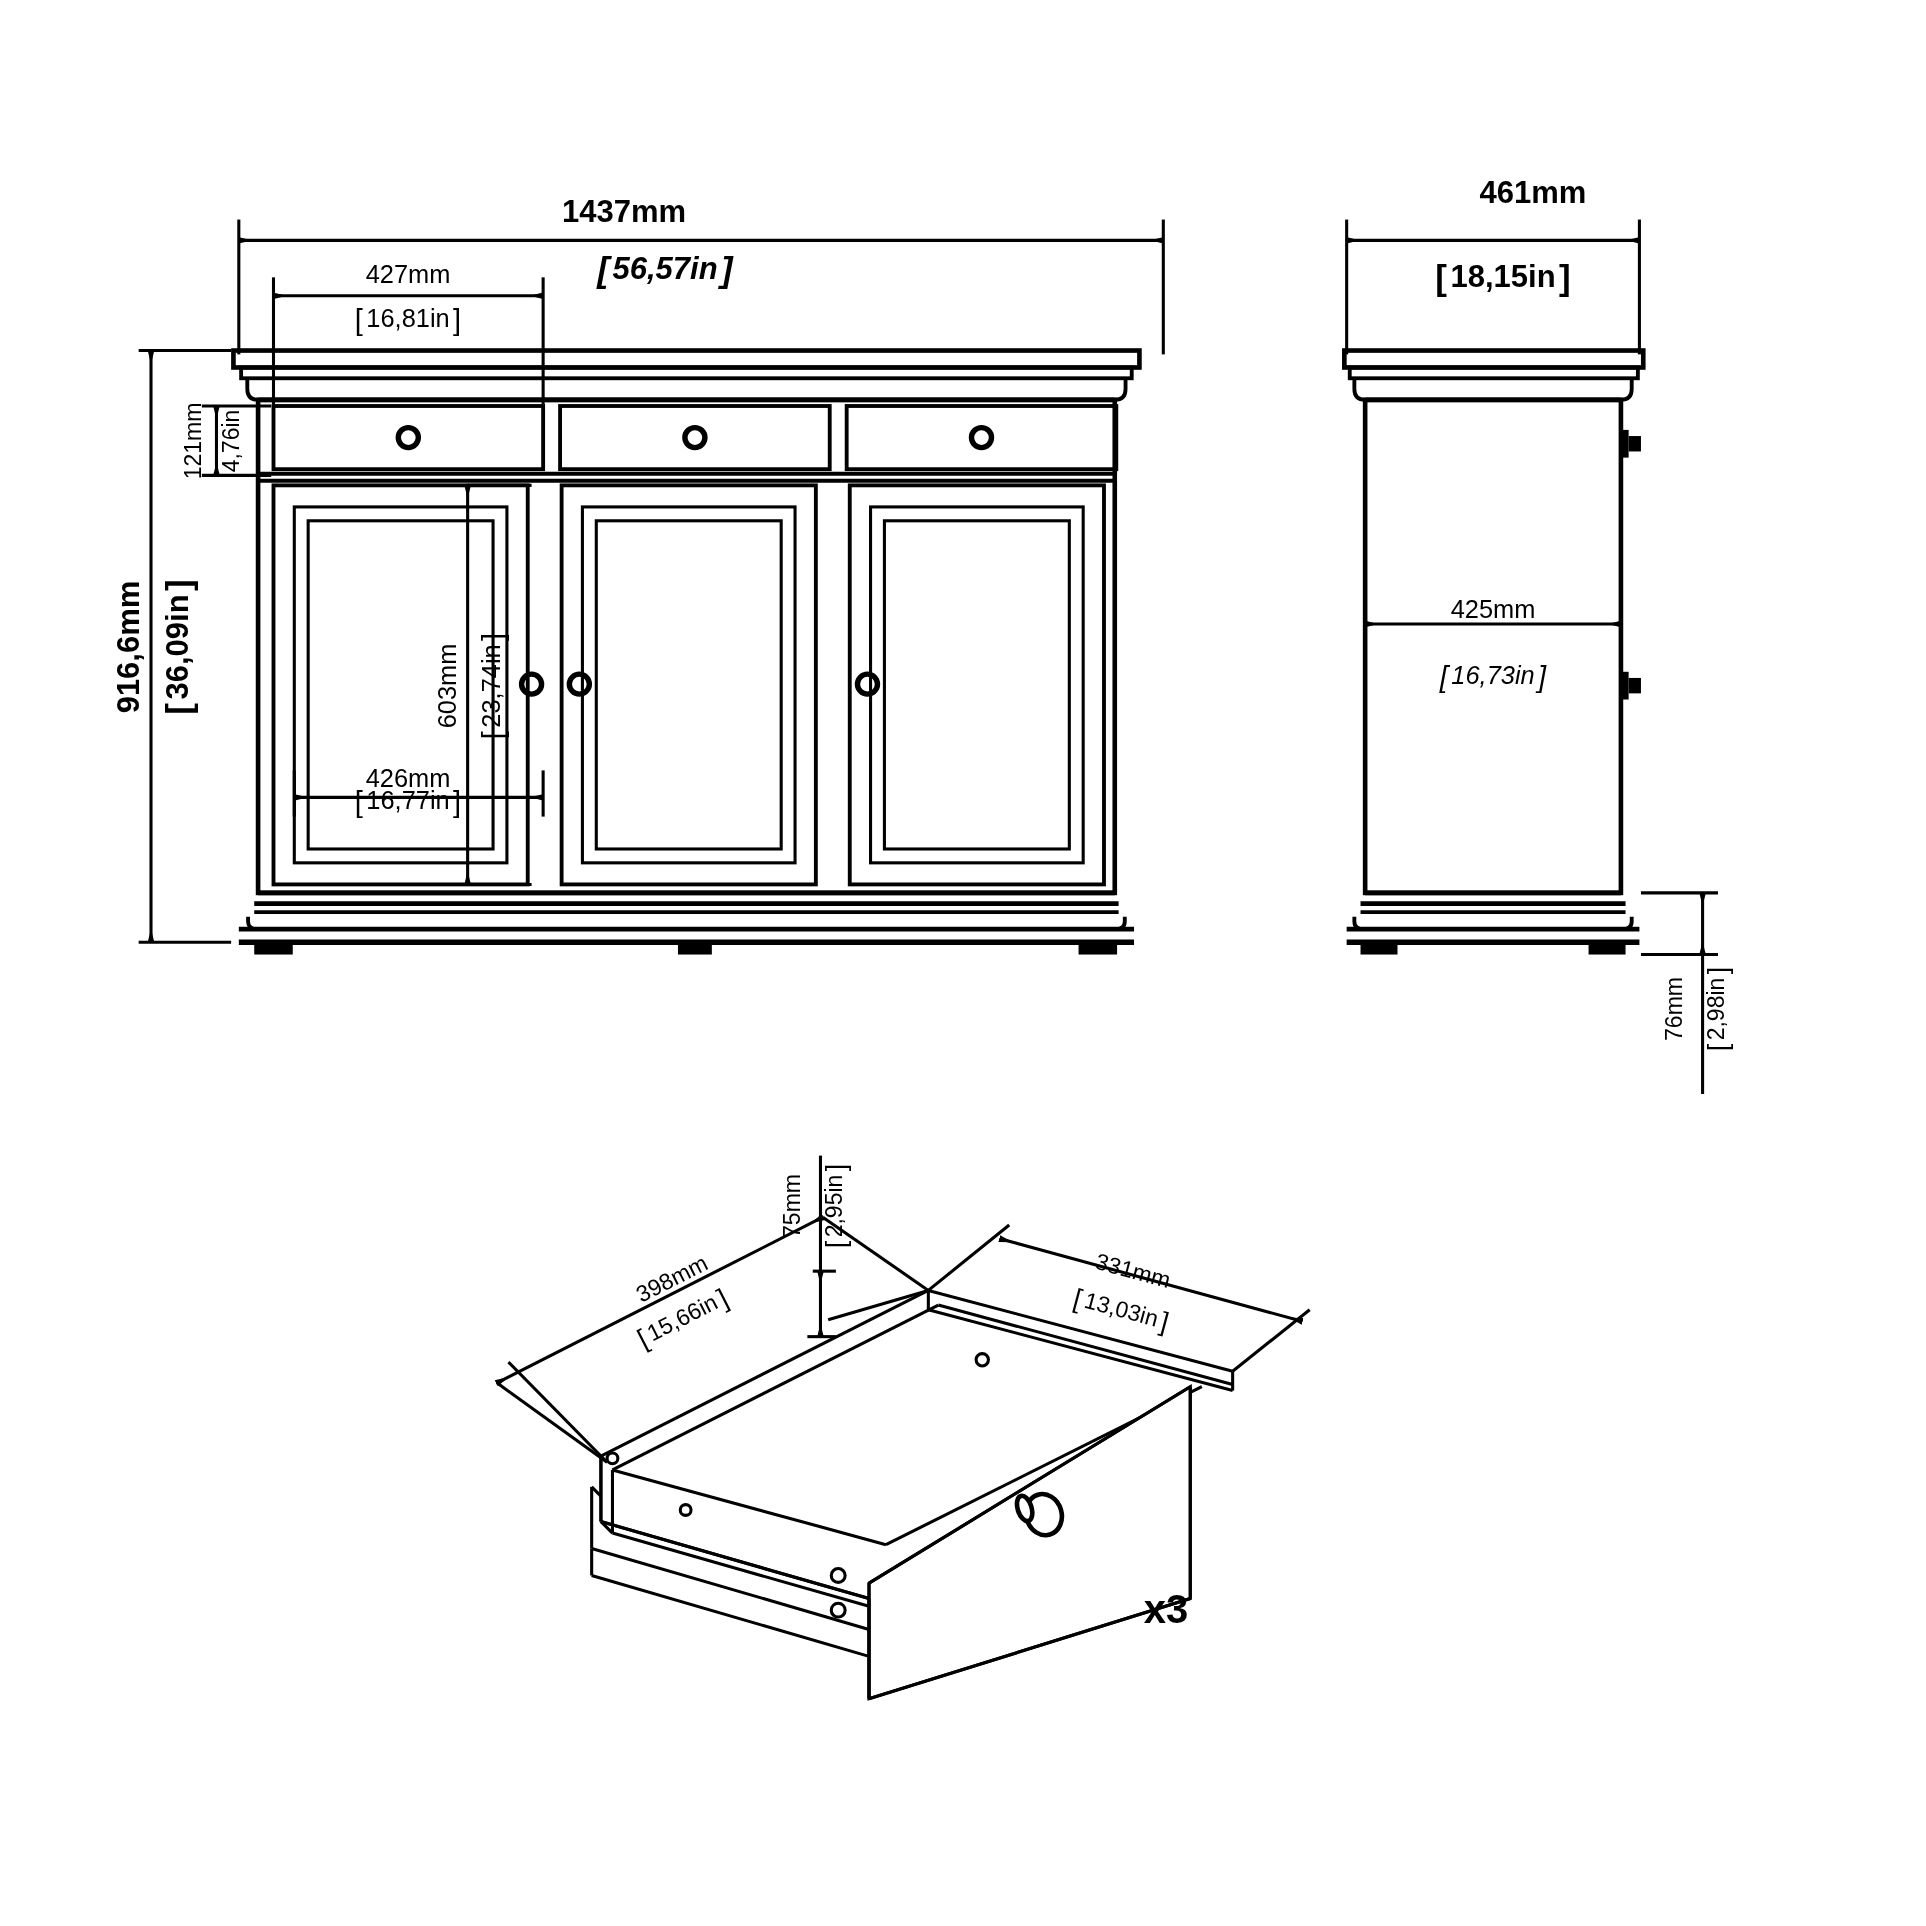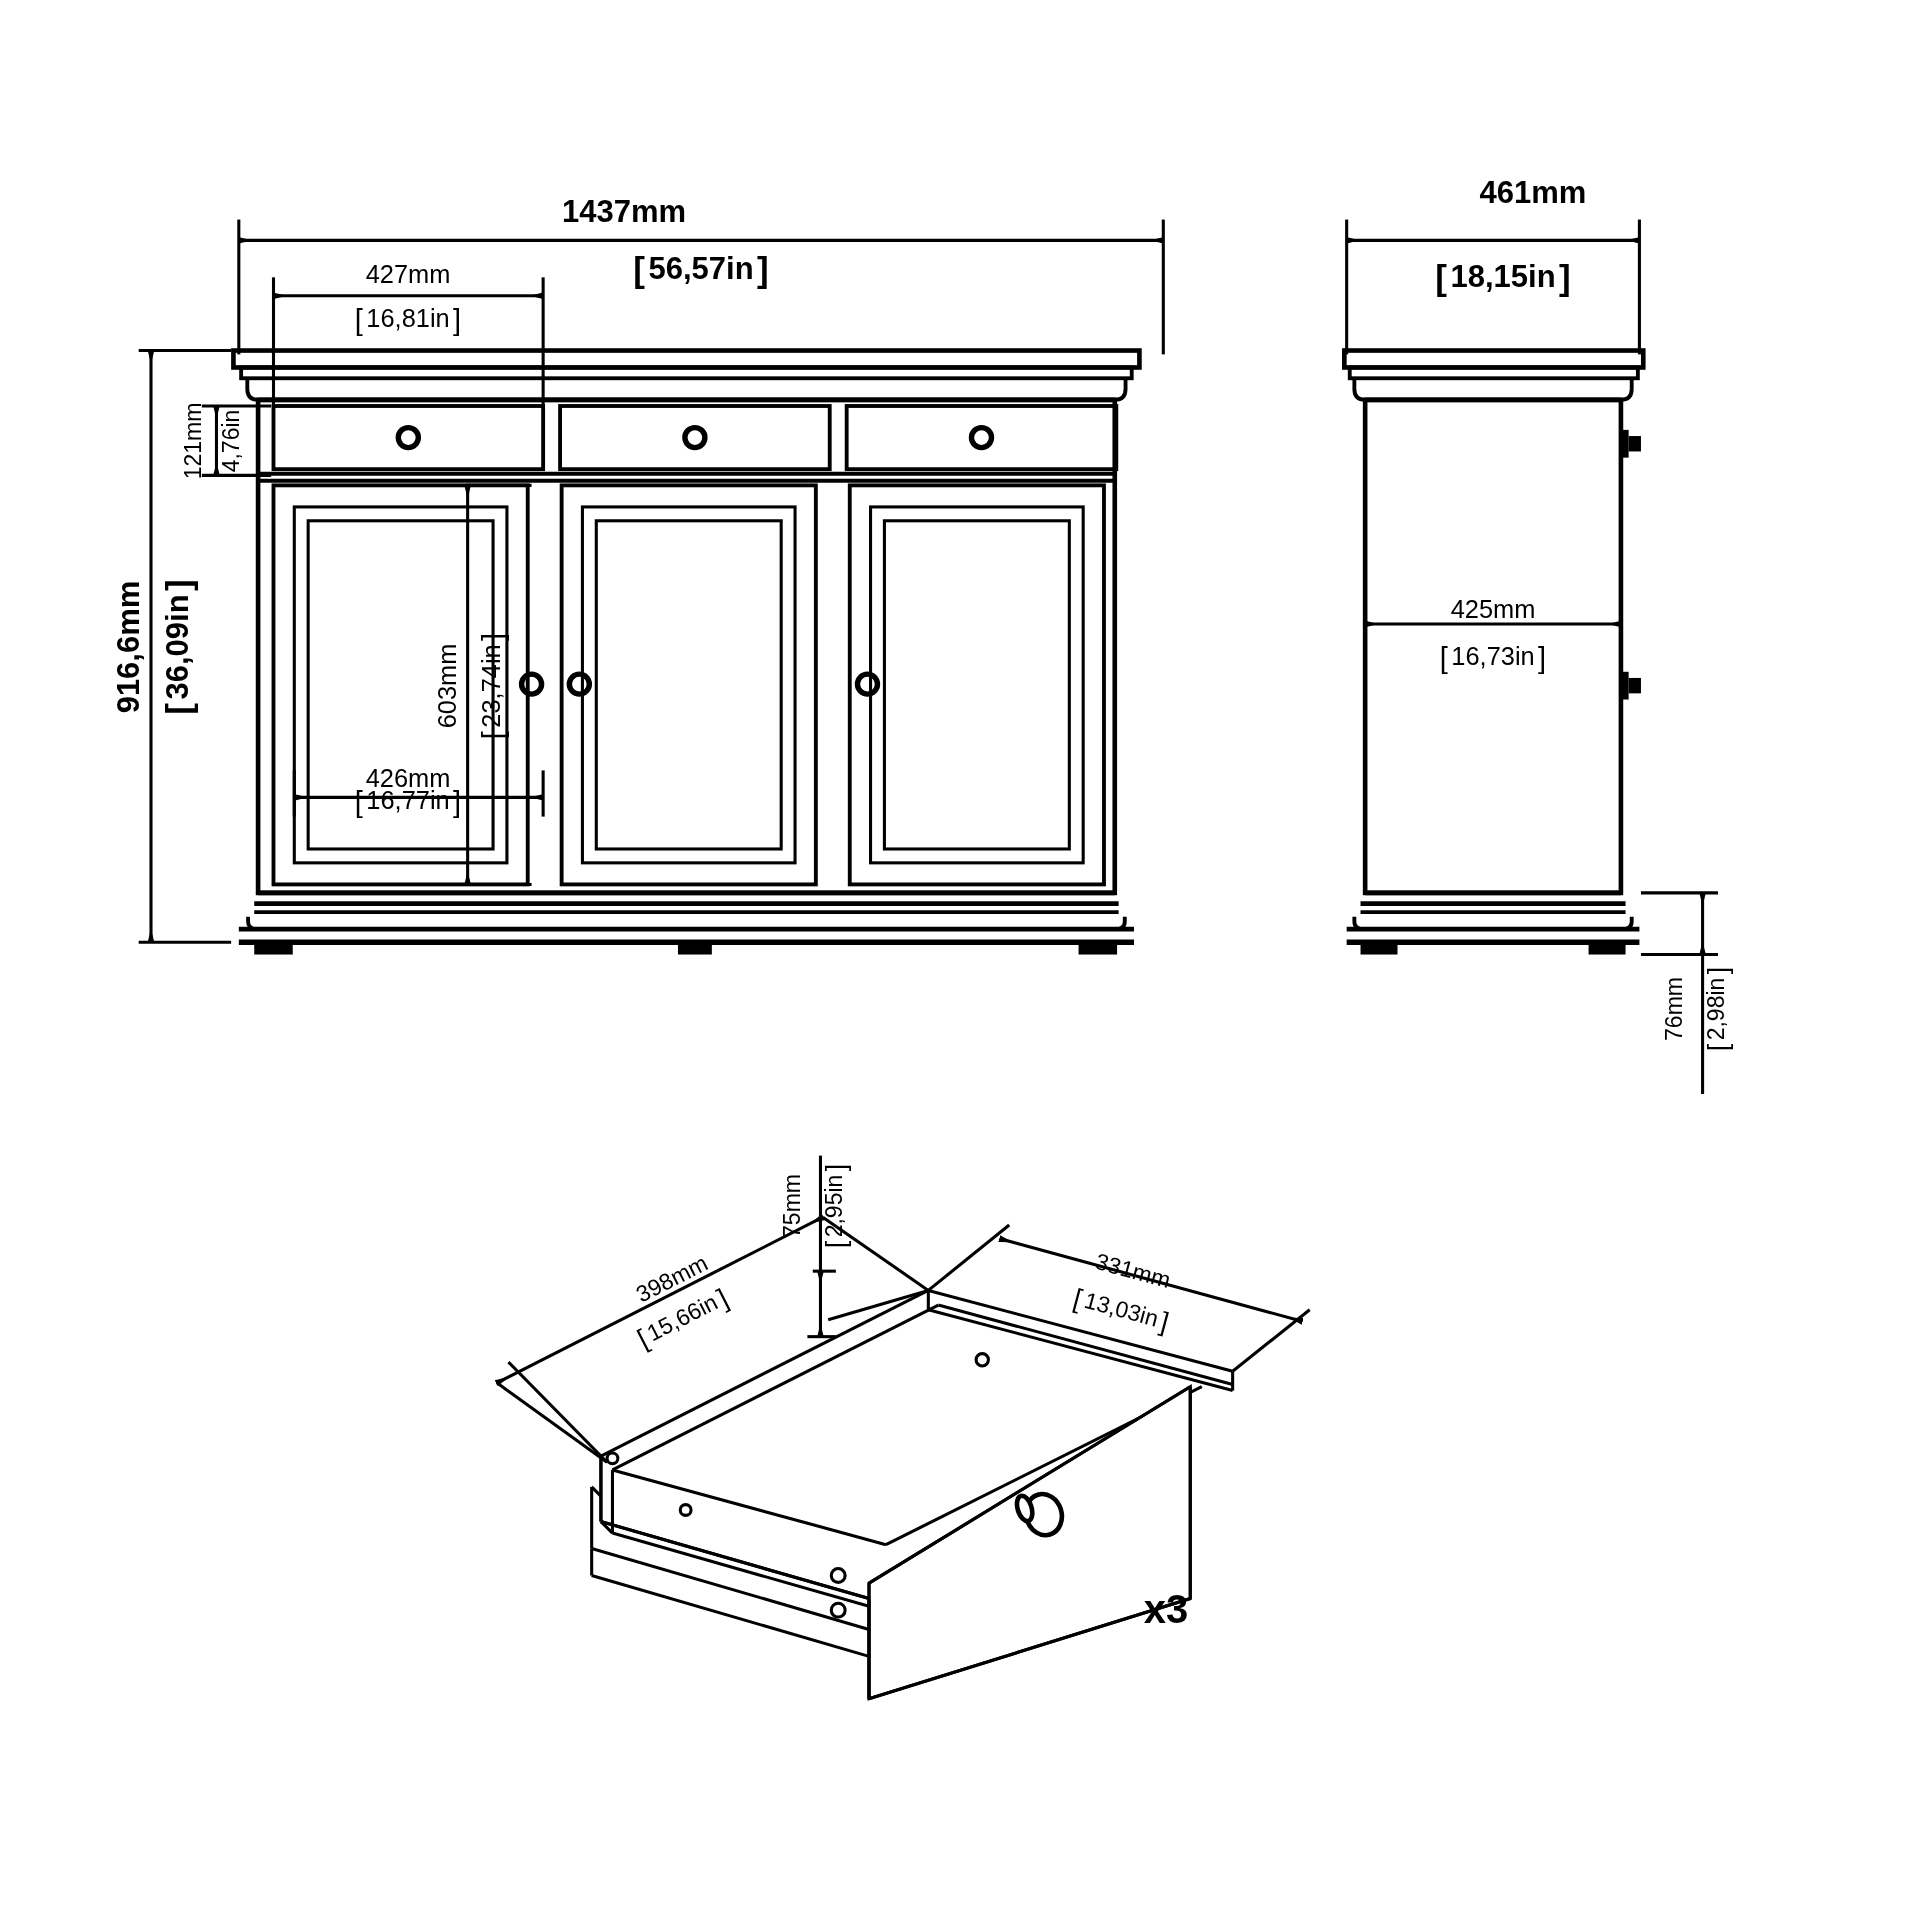--- a/index.html
+++ b/index.html
@@ -266,21 +266,21 @@
 
     <g>
       <line x1="1205" y1="1675" x2="1310" y2="1590"></line>
       <line x1="1600" y1="1780" x2="1700" y2="1700"></line>
       <line x1="1298" y1="1608" x2="1690" y2="1715" stroke-width="4" marker-start="url(#arrL)" marker-end="url(#arrR)"></line>
     </g>
   </g>
 </svg>
 
 <div style="position:absolute;left:624px;top:199px;transform:translate(-50%,-50%);white-space:nowrap;margin-top:13px;" class="big">1437mm</div>
-<div style="position:absolute;left:701px;top:270px;transform:translate(-50%,-50%);white-space:nowrap;">
+<div style="position:absolute;left:665px;top:270px;transform:translate(-50%,-50%);white-space:nowrap;font-style:italic;">
   <span class="big" style="font-size:35px;vertical-align:-3.1px;">[</span>
   <span class="big">56,57in</span>
   <span class="big" style="font-size:35px;vertical-align:-3.1px;">]</span>
 </div>
 
 <div style="position:absolute;left:408px;top:274px;transform:translate(-50%,-50%);white-space:nowrap;" class="med">427mm</div>
 <div style="position:absolute;left:408px;top:320px;transform:translate(-50%,-50%);white-space:nowrap;">
   <span class="med" style="font-size:29px;vertical-align:-2.3px;">[</span>
   <span class="med">16,81in</span>
   <span class="med" style="font-size:29px;vertical-align:-2.3px;">]</span>
@@ -311,21 +311,21 @@
 </div>
 
 <div style="position:absolute;left:1493px;top:193px;transform:translate(-50%,-50%);white-space:nowrap;margin-left:40px;" class="big">461mm</div>
 <div style="position:absolute;left:1503px;top:258px;transform:translate(-50%,-50%);white-space:nowrap;margin-top:20px;">
   <span class="big" style="font-size:35px;vertical-align:-3.1px;">[</span>
   <span class="big">18,15in</span>
   <span class="big" style="font-size:35px;vertical-align:-3.1px;">]</span>
 </div>
 
 <div style="position:absolute;left:1493px;top:609px;transform:translate(-50%,-50%);white-space:nowrap;" class="med">425mm</div>
-<div style="position:absolute;left:1493px;top:658px;transform:translate(-50%,-50%);white-space:nowrap;">
+<div style="position:absolute;left:1493px;top:677px;transform:translate(-50%,-50%);white-space:nowrap;font-style:italic;">
   <span class="med" style="font-size:29px;vertical-align:-2.3px;">[</span>
   <span class="med">16,73in</span>
   <span class="med" style="font-size:29px;vertical-align:-2.3px;">]</span>
 </div>
 
 <div style="position:absolute;left:1674px;top:1009px;transform:translate(-50%,-50%) rotate(-90deg);white-space:nowrap;" class="sml">76mm</div>
 <div style="position:absolute;left:1718px;top:1009px;transform:translate(-50%,-50%) rotate(-90deg);white-space:nowrap;">
   <span class="sml" style="font-size:27px;vertical-align:-2.3px;">[</span>
   <span class="sml">2,98in</span>
   <span class="sml" style="font-size:27px;vertical-align:-2.3px;">]</span>

